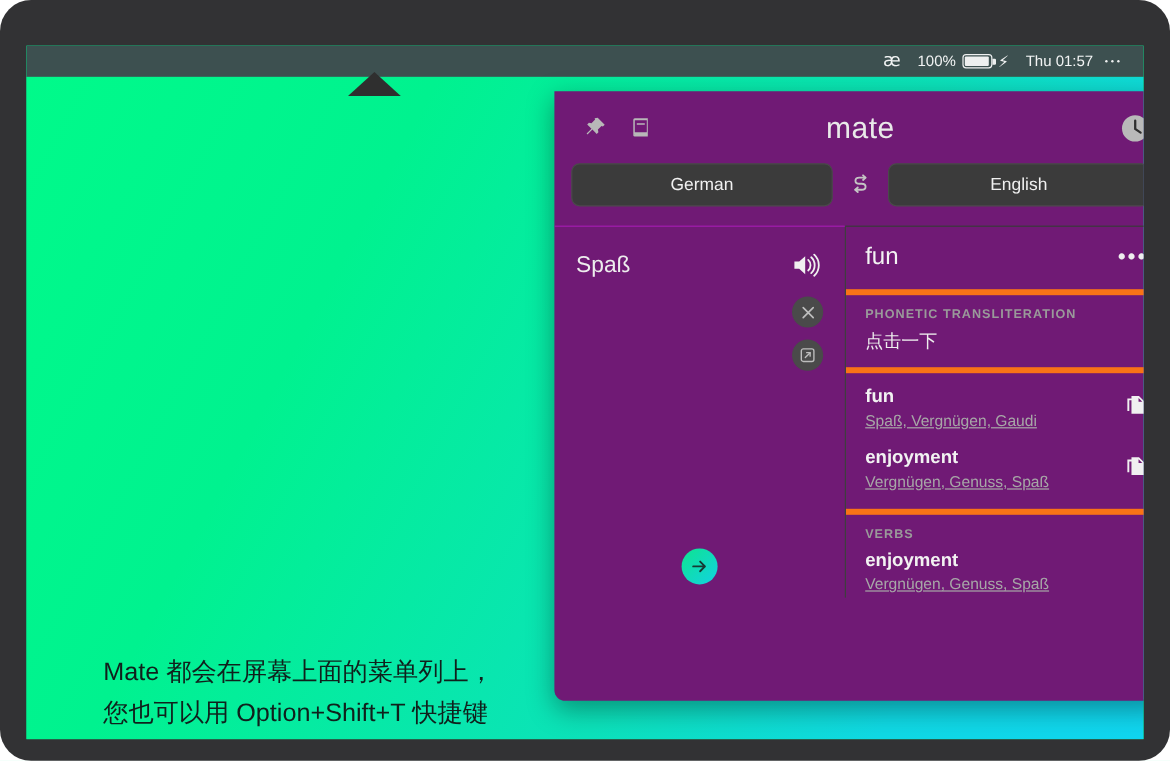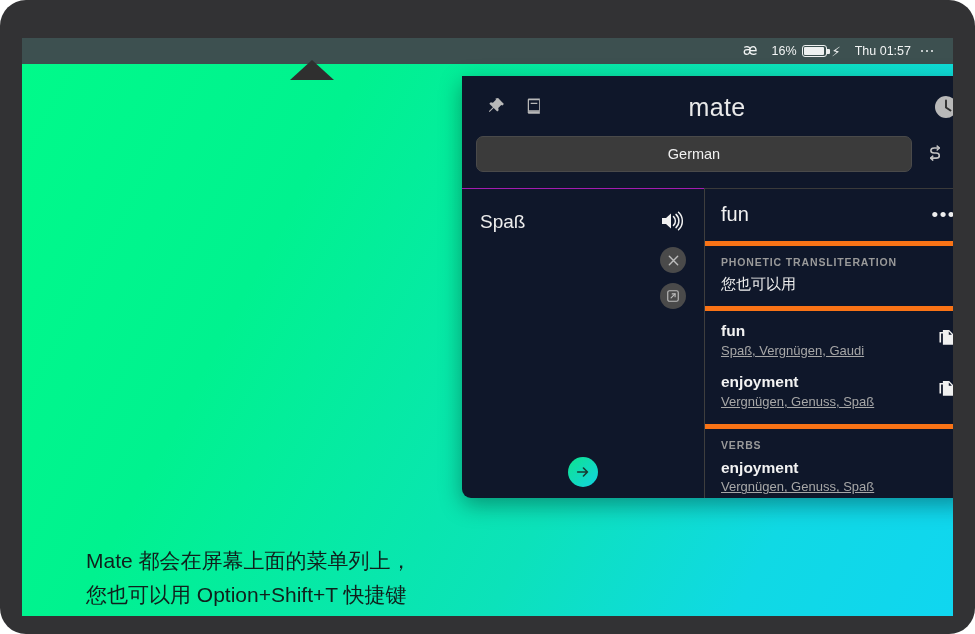--- a/index.html
+++ b/index.html
@@ -80,22 +80,22 @@
     position: absolute; left: 64px; top: 480px;
     width: 330px;
     font-size: 21px; font-weight: 400;
     color: #10201c; line-height: 1.62;
   }
 
   
   #panel {
     position: absolute;
     left: 440px; top: 38px;
-    width: 510px; height: 422px;
-    background: #0f172a;
+    width: 510px; height: 508px;
+    background: #701a75;
     border-radius: 0 0 9px 9px;
     overflow: hidden;
     box-shadow: 0 7px 22px rgba(0,0,0,.35);
   }
   
   #notch {
     position: absolute;
     left: 268px; top: 22px;
     width: 0; height: 0;
     border-left: 22px solid transparent;
@@ -212,21 +212,21 @@
 <div id="device">
   <div id="screen">
 
     <div id="wallpaper">
       <div id="subcopy">Mate 都会在屏幕上面的菜单列上，您也可以用 Option+Shift+T 快捷键来开启。</div>
     </div>
 
     <div id="menubar">
       <span class="mb-item ae-glyph">æ</span>
       <span class="mb-item">
-        <span>16%</span>
+        <span>100%</span>
         <span class="battery">
             <span class="fill"></span>
           </span>
         <span class="bolt">⚡</span>
       </span>
       <span class="mb-item">Thu 01:57</span>
       <span class="mb-item listicon">
           <i></i>
           <i></i>
           <i></i>
@@ -259,20 +259,21 @@
 
       <div id="lang-row">
         <div class="lang-btn">German</div>
         <div id="swap-btn">
           <svg width="22" height="22" viewBox="0 0 24 24" fill="none" stroke="#c4c4c4" stroke-width="1.7" stroke-linecap="round" stroke-linejoin="round">
             <path d="M16.5 5.5H11c-2 0-3.5 1.2-3.5 2.8S9 11 11 11h2.2c2 0 3.5 1.2 3.5 2.8s-1.5 2.7-3.5 2.7H7.5"></path>
             <path d="M14.4 3.4l2.3 2.1-2.3 2.1"></path>
             <path d="M9.6 14.4l-2.3 2.1 2.3 2.1"></path>
           </svg>
         </div>
+        <div class="lang-btn">English</div>
       </div>
 
       <div id="panel-body">
 
         <div id="col-left">
           <div id="source-text">Spaß</div>
           <span id="speak-btn">
             <svg width="26" height="24" viewBox="0 0 26 24" fill="#f0f0f0">
               <path d="M2 9h4l5-4.5v15L6 15H2z"></path>
               <path d="M13.5 7.6a6 6 0 010 8.8" stroke="#f0f0f0" stroke-width="1.5" fill="none" stroke-linecap="round"></path>
@@ -303,21 +304,21 @@
 
         <div id="col-right">
 
           <div id="result-head">
             <span id="result-word">fun</span>
             <span id="more-btn">•••</span>
           </div>
 
           <div class="sect">
             <div class="sect-title">PHONETIC TRANSLITERATION</div>
-            <div class="phonetic">您也可以用</div>
+            <div class="phonetic">点击一下</div>
           </div>
 
           <div class="sect">
 
             <div class="entry">
               <div class="entry-word">fun</div>
               <div class="entry-syn">Spaß, Vergnügen, Gaudi</div>
               <span class="copy-icon">
                 <svg width="19" height="19" viewBox="0 0 20 20" fill="#f0f0f0">
                   <path d="M2.6 4.2h8.2v1.7H4.3v9.3H2.6z"></path>

